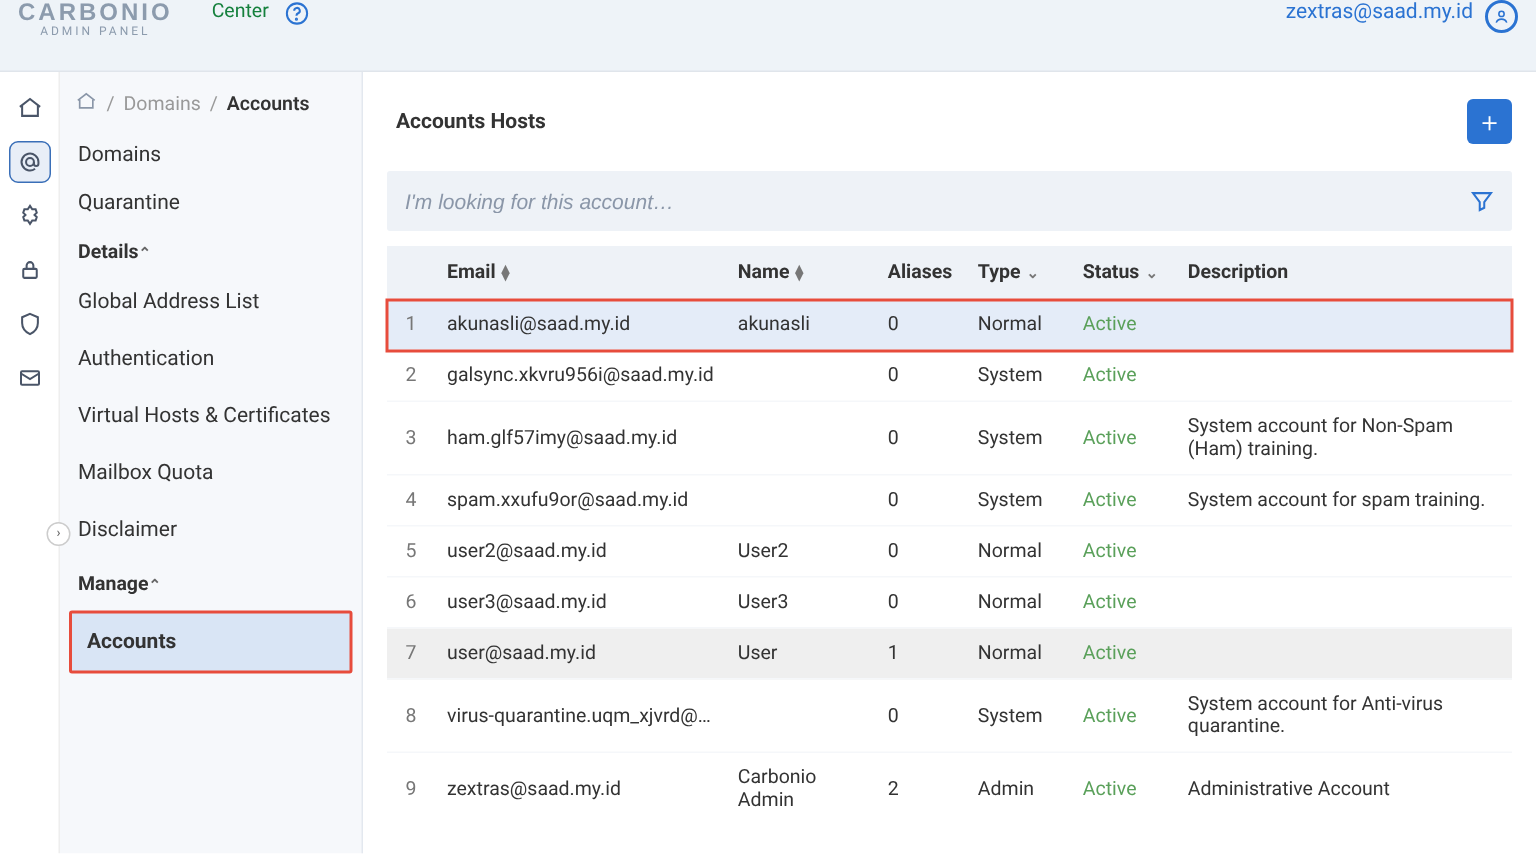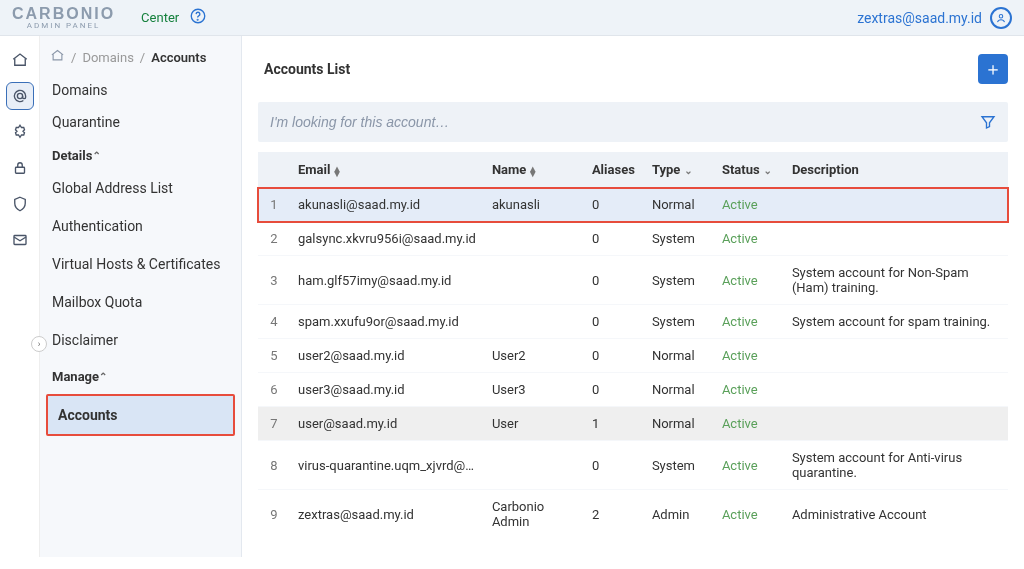--- a/index.html
+++ b/index.html
@@ -1,19 +1,19 @@
 <!DOCTYPE html>
 <html><head>
 <meta charset="utf-8">
 <style>
   * { box-sizing: border-box; margin: 0; padding: 0; }
   body { font-family: -apple-system, BlinkMacSystemFont, "Segoe UI", Roboto, Arial, sans-serif; font-size: 13px; color: #333; background: #fff; width: 1024px; height: 569px; overflow: hidden; }
   
   
-  .header { height: 36px; background: #eef3f8; display: flex; align-items: center; padding: 0 12px; border-bottom: 1px solid #e0e5eb; }
+  .header { height: 48px; background: #eef3f8; display: flex; padding: 0 12px; border-bottom: 1px solid #e0e5eb; }
   .logo { display: flex; flex-direction: column; align-items: center; margin-right: 14px; }
   .logo-text { font-family: Arial, sans-serif; font-weight: 700; letter-spacing: 2px; font-size: 16px; color: #8c9bad; }
   .logo-sub { font-size: 8px; letter-spacing: 2px; color: #8c9bad; margin-top: -2px; }
   .create-btn { background: #2b73d2; color: #fff; border: none; border-radius: 4px; height: 30px; padding: 0 14px; font-weight: 600; font-size: 12px; display: flex; align-items: center; gap: 8px; cursor: pointer; }
   .create-btn .caret { font-size: 9px; }
   .center-link { color: #15803d; margin-left: 12px; font-size: 13px; }
   .help-icon { color: #2b73d2; margin-left: 10px; font-size: 14px; }
   .header-spacer { flex: 1; }
   .user-email { color: #2b73d2; font-size: 14px; }
   .avatar-circle { width: 22px; height: 22px; border: 2px solid #2b73d2; border-radius: 50%; margin-left: 8px; display: flex; align-items: center; justify-content: center; color: #2b73d2; font-size: 12px; }
@@ -161,21 +161,21 @@
 
     <div class="section-header">
       <span>Manage</span>
       <span class="chev">⌃</span>
     </div>
     <div class="accounts-item">Accounts</div>
   </div>
 
   <div class="main">
     <div class="list-header">
-      <span class="list-title">Accounts List</span>
+      <span class="list-title">Accounts Hosts</span>
       <button class="add-btn">＋</button>
     </div>
     <div class="search-row">
       <input class="search-input" placeholder="I'm looking for this account…" style="">
       <span class="filter-icon">
         <svg class="ic" viewBox="0 0 24 24">
             <path d="M4 5h16l-6 8v5l-4 2v-7z"></path>
           </svg>
       </span>
     </div>

